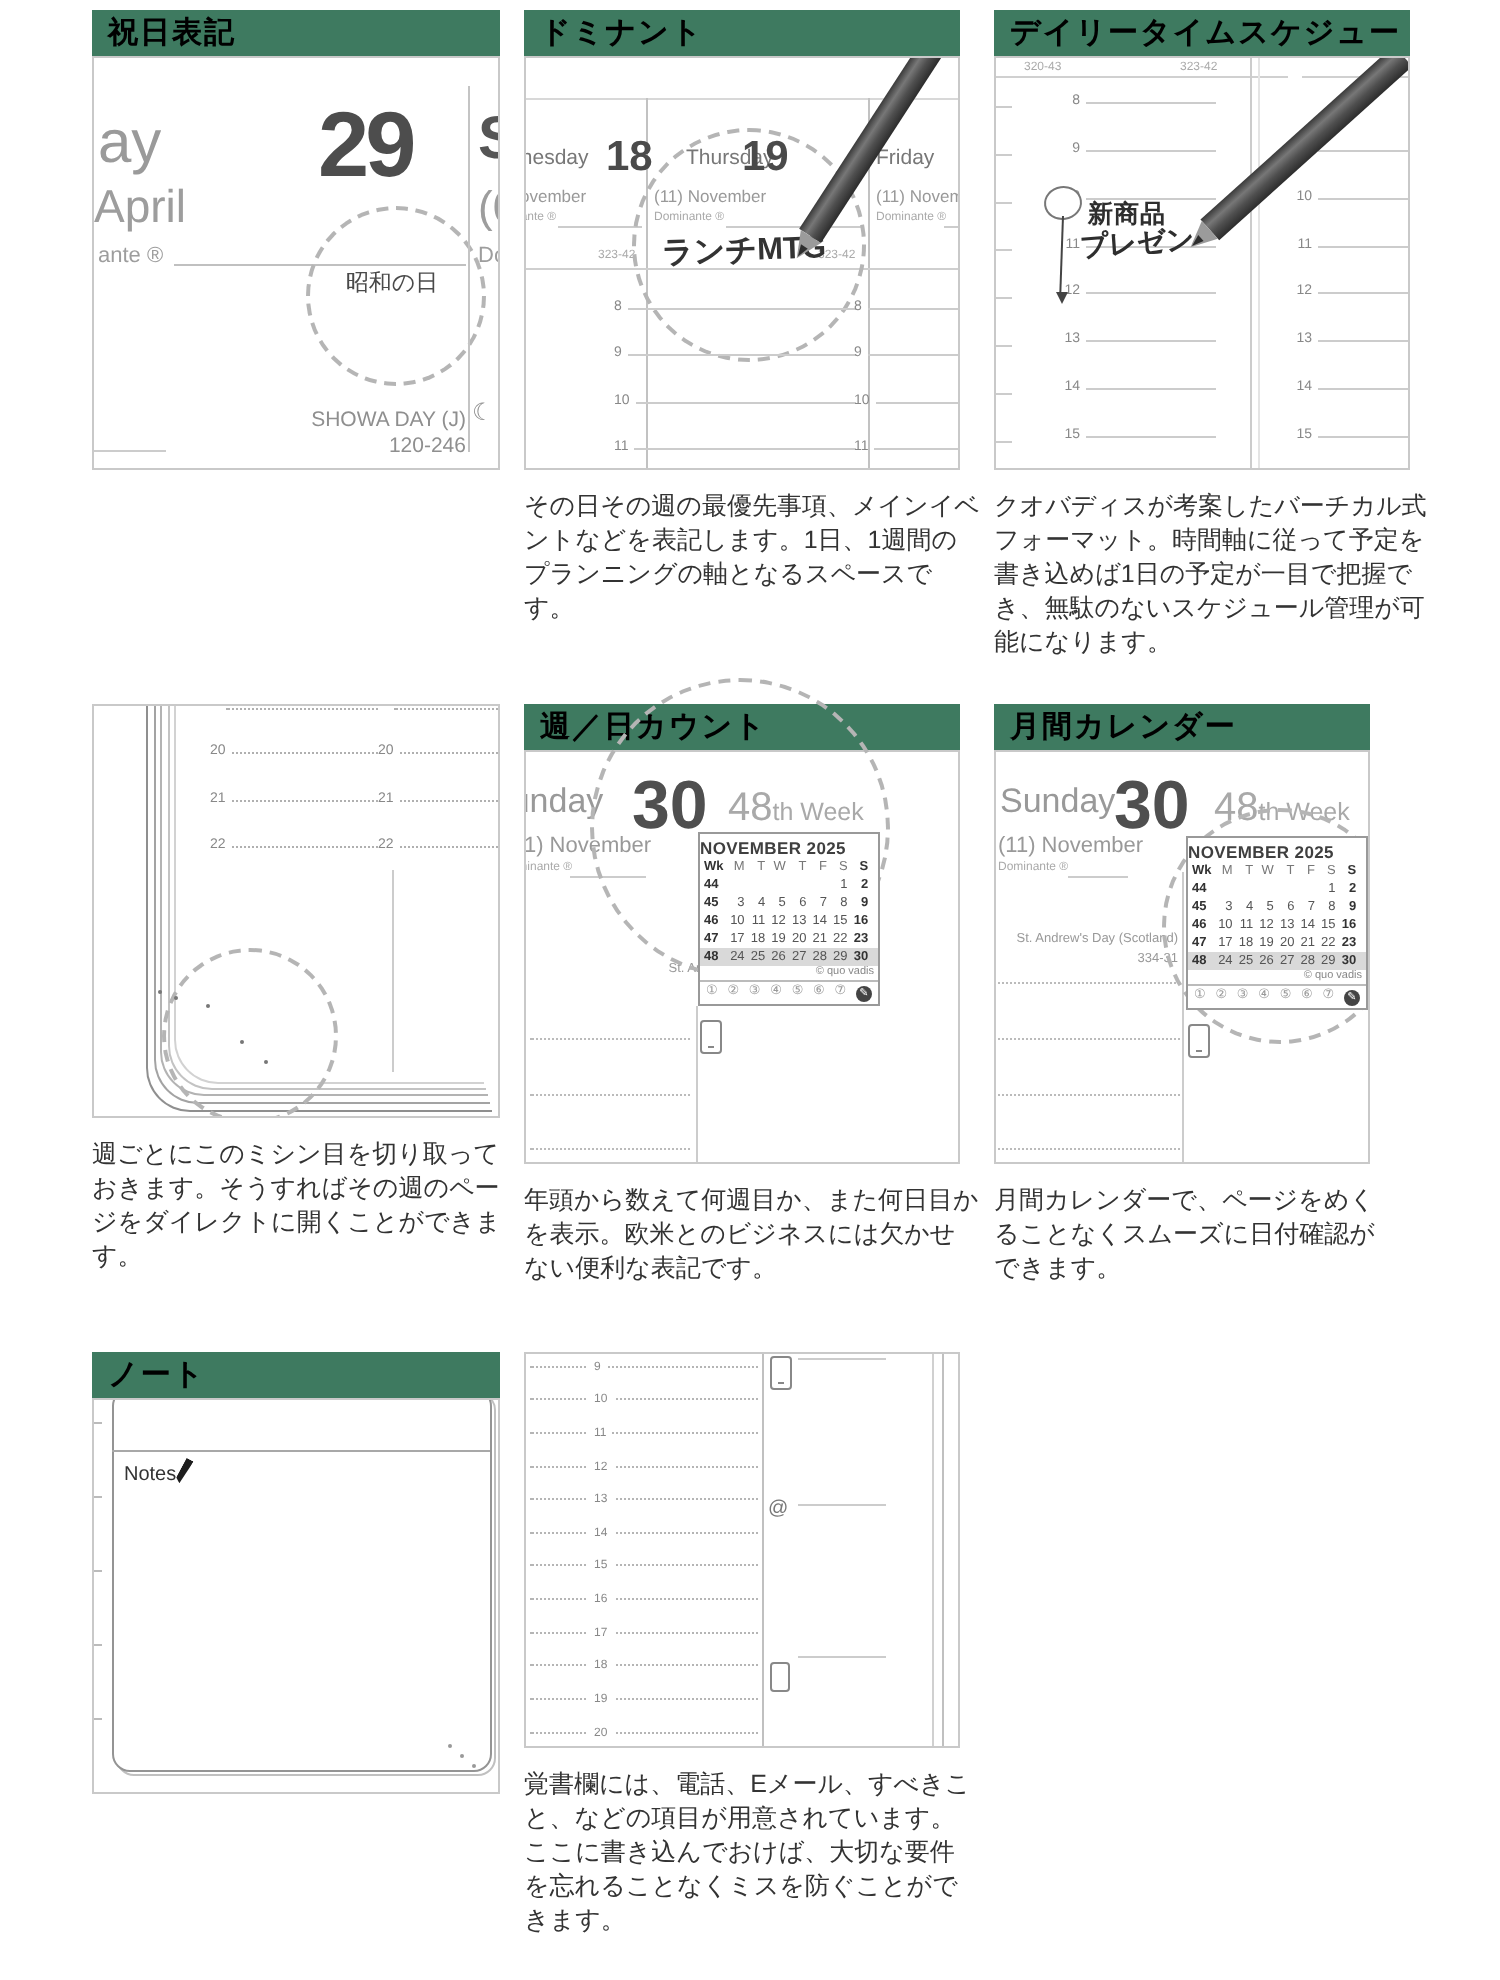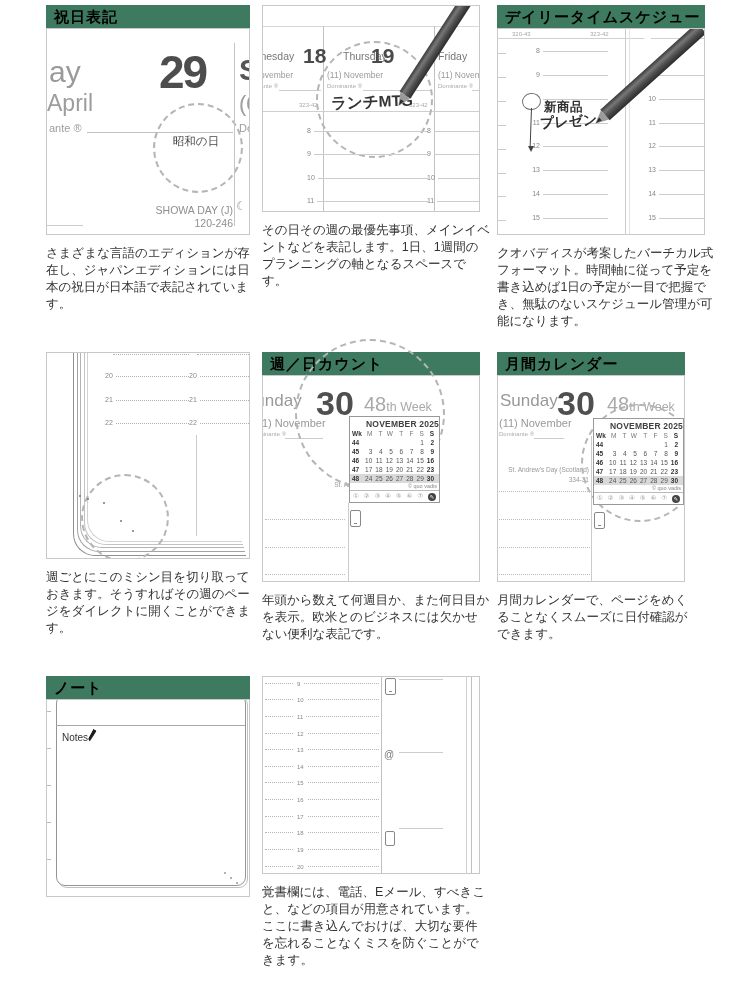--- a/index.html
+++ b/index.html
@@ -163,21 +163,21 @@
   #p6 .dvd{left:93px;top:60px;width:1px;height:145px;background:#ccc;}
   #p6 .phone{left:96px;top:136px;}
   #p6 .circ{left:83px;top:28px;width:114px;height:114px;z-index:4;}
   #p6 .l0{left:1px;top:115px;width:91px;}
   #p6 .l1{left:1px;top:143px;width:91px;}
   #p6 .l2{left:1px;top:171px;width:91px;}
   #p6 .l3{left:1px;top:198px;width:91px;}
 
   
   .mc{position:absolute;width:89px;background:#fff;border:1px solid #999;z-index:5;}
-  .mc-title{font-size:8.5px;font-weight:bold;color:#3f3f3f;text-align:right;
+  .mc-title{font-size:8.5px;font-weight:bold;color:#3f3f3f;text-align:left;
             padding-top:2px;letter-spacing:0.2px;}
   .mc-row{display:grid;grid-template-columns:13px repeat(7,10.3px);font-size:6.5px;
           color:#555;line-height:9px;}
   .mc-row span{text-align:right;padding-right:1px;}
   .mc-row .wk{font-weight:bold;color:#333;text-align:left;padding-left:2px;}
   .mc-dow{color:#777;}
   .mc-row span:nth-child(8),.mc-row span:nth-child(9){font-weight:bold;color:#333;}
   .mc-body .mc-row:last-of-type{background:#d9d9d9;}
   .mc-credit{font-size:5.5px;color:#888;text-align:right;padding-right:2px;line-height:7px;}
   .mc-foot{border-top:1px solid #bbb;display:flex;justify-content:space-between;
@@ -229,24 +229,24 @@
     <span class="s hjp">昭和の日</span>
     <span class="s hen">SHOWA DAY (J)</span>
     <span class="s doy">120-246</span>
     <div class="s bl"></div>
     <div class="s dvd"></div>
     <span class="s ns">S</span>
     <span class="s nm">(0</span>
     <span class="s nb">Do</span>
     <span class="s moon">☾</span>
   </div>
-  <div class="pcap">さまざまな言語のエディションが存在し、ジャパンエディションには日本の祝日が日本語で表記されています。</div>
 </div>
 
 <div class="panel" id="p2">
+  <div class="phead">ドミナント</div>
   <div class="pimg">
     <div class="s topline"></div>
     <div class="dv dv1"></div>
     <div class="dv dv2"></div>
 
     <span class="s dname" style="left:-24px;">Wednesday</span>
     <span class="s dnum" style="left:40px;">18</span>
     <span class="s dmon" style="left:-26px;">(11) November</span>
     <span class="s dbr" style="left:-20px;">Dominante ®</span>
     <div class="u" style="left:16px;width:42px;"></div>

